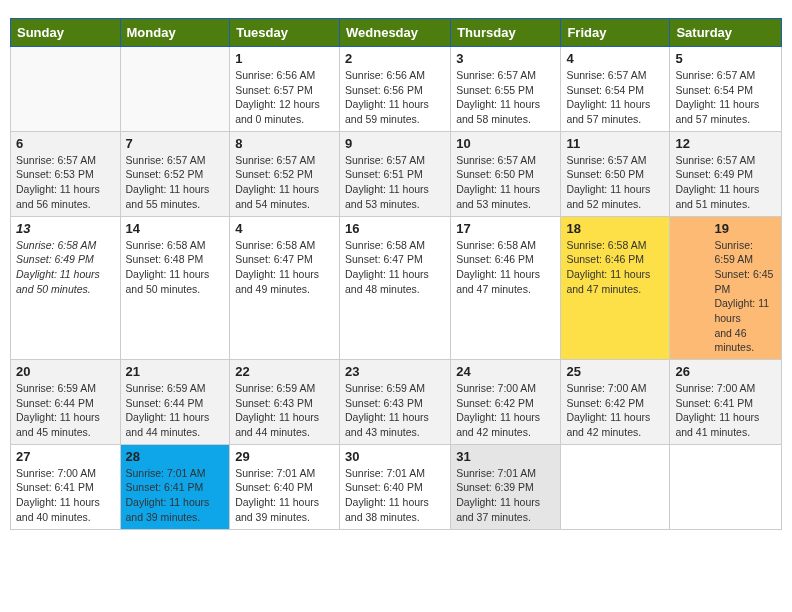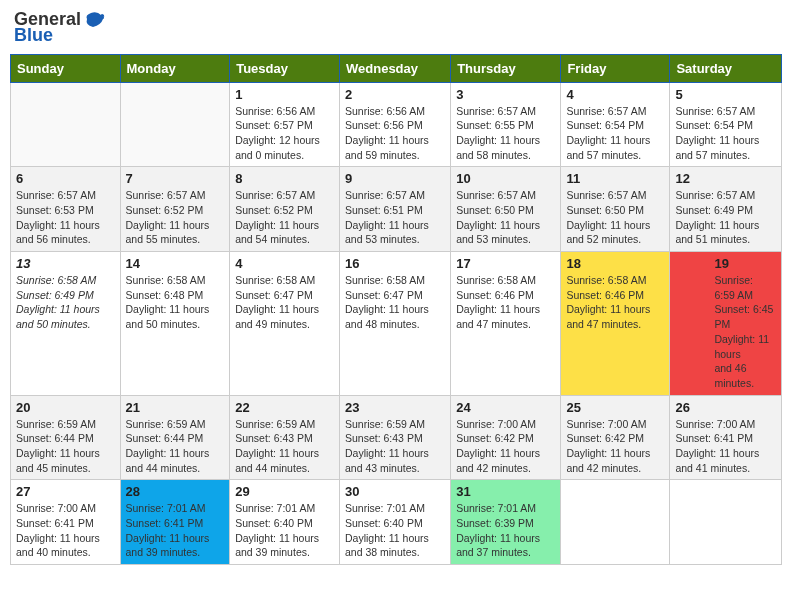--- a/index.html
+++ b/index.html
@@ -75,32 +75,20 @@
       line-height: 1.4;
     }
     .empty-cell {
       background: #f9f9f9;
     }
   </style>
 </head>
 <body>
 
 <div class="header">
-  <div class="logo">
-    <div style="display:flex;flex-direction:column;align-items:flex-start;line-height:1.1;">
-      <div style="display:flex;align-items:center;gap:1px;">
-        <span style="font-size:18px;font-weight:bold;color:#333;">General</span>
-        <svg width="22" height="18" viewBox="0 0 22 18" style="margin-left:1px;">
-          <path d="M8 2 Q14 0 18 4 Q22 2 20 8 Q18 14 10 16 Q2 14 4 8 Q2 4 8 2Z" fill="#1a5fb4"></path>
-          <path d="M18 4 Q22 2 20 8" fill="none" stroke="#1a5fb4" stroke-width="1"></path>
-        </svg>
-      </div>
-      <span style="font-size:18px;font-weight:bold;color:#1a5fb4;margin-top:-4px;">Blue</span>
-    </div>
-  </div>
 </div>
 
 <table class="calendar">
   <thead>
     <tr>
       <th>Sunday</th>
       <th>Monday</th>
       <th>Tuesday</th>
       <th>Wednesday</th>
       <th>Thursday</th>
@@ -181,21 +169,21 @@
           <div class="day-info">Sunrise: 6:58 AM<br>Sunset: 6:47 PM<br>Daylight: 11 hours<br>and 48 minutes.</div>
         </td>
         <td style="background-color: rgb(255, 255, 255);">
           <span class="day-number">17</span>
           <div class="day-info">Sunrise: 6:58 AM<br>Sunset: 6:46 PM<br>Daylight: 11 hours<br>and 47 minutes.</div>
         </td>
         <td style="background-color: #fde047;">
           <span class="day-number">18</span>
           <div class="day-info">Sunrise: 6:58 AM<br>Sunset: 6:46 PM<br>Daylight: 11 hours<br>and 47 minutes.</div>
         </td>
-        <td style="background-color: #ef4444; padding-left: 44px;">
+        <td style="background-color: #fdba74; padding-left: 44px;">
           <span class="day-number">19</span>
           <div class="day-info">Sunrise: 6:59 AM<br>Sunset: 6:45 PM<br>Daylight: 11 hours<br>and 46 minutes.</div>
         </td>
       </tr>
       <tr style="background-color: rgb(242, 242, 242);">
         <td style="background-color: rgb(242, 242, 242);">
           <span class="day-number">20</span>
           <div class="day-info">Sunrise: 6:59 AM<br>Sunset: 6:44 PM<br>Daylight: 11 hours<br>and 45 minutes.</div>
         </td>
         <td style="background-color: rgb(242, 242, 242);">
@@ -233,21 +221,21 @@
           <div class="day-info">Sunrise: 7:01 AM<br>Sunset: 6:41 PM<br>Daylight: 11 hours<br>and 39 minutes.</div>
         </td>
         <td style="background-color: rgb(255, 255, 255);">
           <span class="day-number">29</span>
           <div class="day-info">Sunrise: 7:01 AM<br>Sunset: 6:40 PM<br>Daylight: 11 hours<br>and 39 minutes.</div>
         </td>
         <td style="background-color: rgb(255, 255, 255);">
           <span class="day-number">30</span>
           <div class="day-info">Sunrise: 7:01 AM<br>Sunset: 6:40 PM<br>Daylight: 11 hours<br>and 38 minutes.</div>
         </td>
-        <td style="background-color: #86efac;">
+        <td style="background-color: #e5e5e5;">
           <span class="day-number">31</span>
           <div class="day-info">Sunrise: 7:01 AM<br>Sunset: 6:39 PM<br>Daylight: 11 hours<br>and 37 minutes.</div>
         </td>
         <td class="empty-cell" style="background-color: rgb(255, 255, 255);"></td>
         <td class="empty-cell" style="background-color: rgb(255, 255, 255);"></td>
       </tr>
     </tbody>
 </table>
 
 </body></html>

